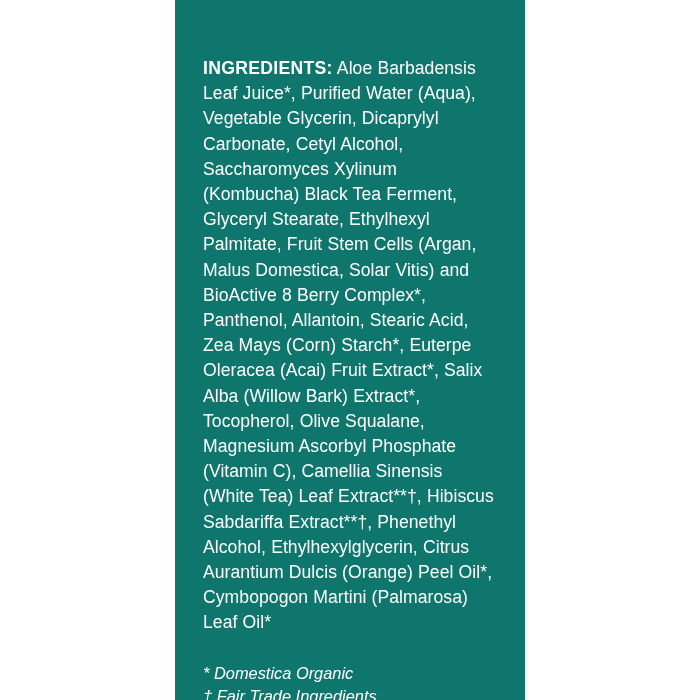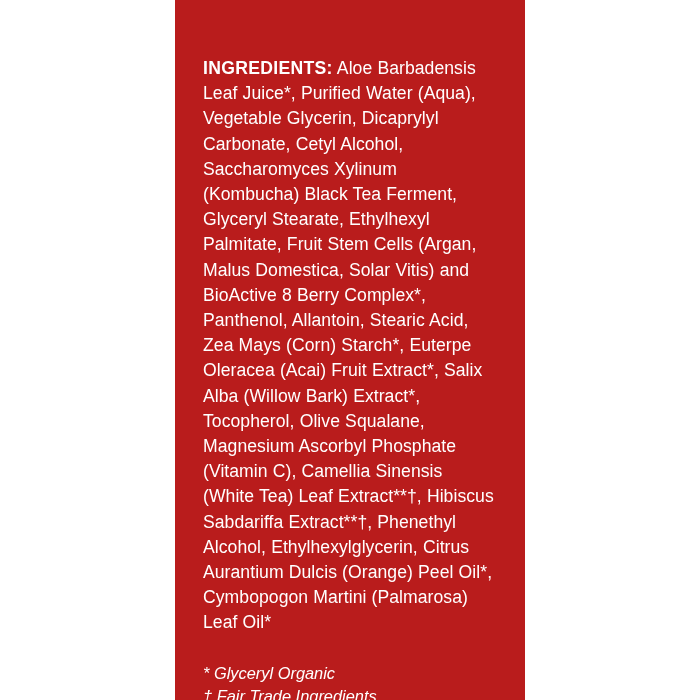--- a/index.html
+++ b/index.html
@@ -18,21 +18,21 @@
     height: 700px;
     background: #ffffff;
     overflow: hidden;
   }
   .panel {
     position: absolute;
     left: 175px;
     top: 0px;
     width: 350px;
     height: 700px;
-    background: #b91c1c;
+    background: #0f766e;
     box-sizing: border-box;
     padding: 56px 28px 20px 28px;
   }
   .ingredients {
     color: #ffffff;
     font-size: 17.6px;
     line-height: 25.2px;
     letter-spacing: 0.05px;
     text-align: left;
     word-spacing: 0.2px;
@@ -56,18 +56,18 @@
 <body>
 
 <div class="page">
   <div class="panel">
 
     <div class="ingredients">
       <span class="heading">INGREDIENTS:</span><span> Aloe Barbadensis Leaf Juice*, Purified Water (Aqua), Vegetable Glycerin, Dicaprylyl Carbonate, Cetyl Alcohol, Saccharomyces Xylinum (Kombucha) Black Tea Ferment, Glyceryl Stearate, Ethylhexyl Palmitate, Fruit Stem Cells (Argan, Malus Domestica, Solar Vitis) and BioActive 8 Berry Complex*, Panthenol, Allantoin, Stearic Acid, Zea Mays (Corn) Starch*, Euterpe Oleracea (Acai) Fruit Extract*, Salix Alba (Willow Bark) Extract*, Tocopherol, Olive Squalane, Magnesium Ascorbyl Phosphate (Vitamin C), Camellia Sinensis (White Tea) Leaf Extract**†, Hibiscus Sabdariffa Extract**†, Phenethyl Alcohol, Ethylhexylglycerin, Citrus Aurantium Dulcis (Orange) Peel Oil*, Cymbopogon Martini (Palmarosa) Leaf Oil*</span>
     </div>
 
     <div class="footnotes">
-      <div class="footnote">* Glyceryl Organic</div>
+      <div class="footnote">* Domestica Organic</div>
       <div class="footnote">† Fair Trade Ingredients</div>
     </div>
 
   </div>
 </div>
 
 </body></html>

